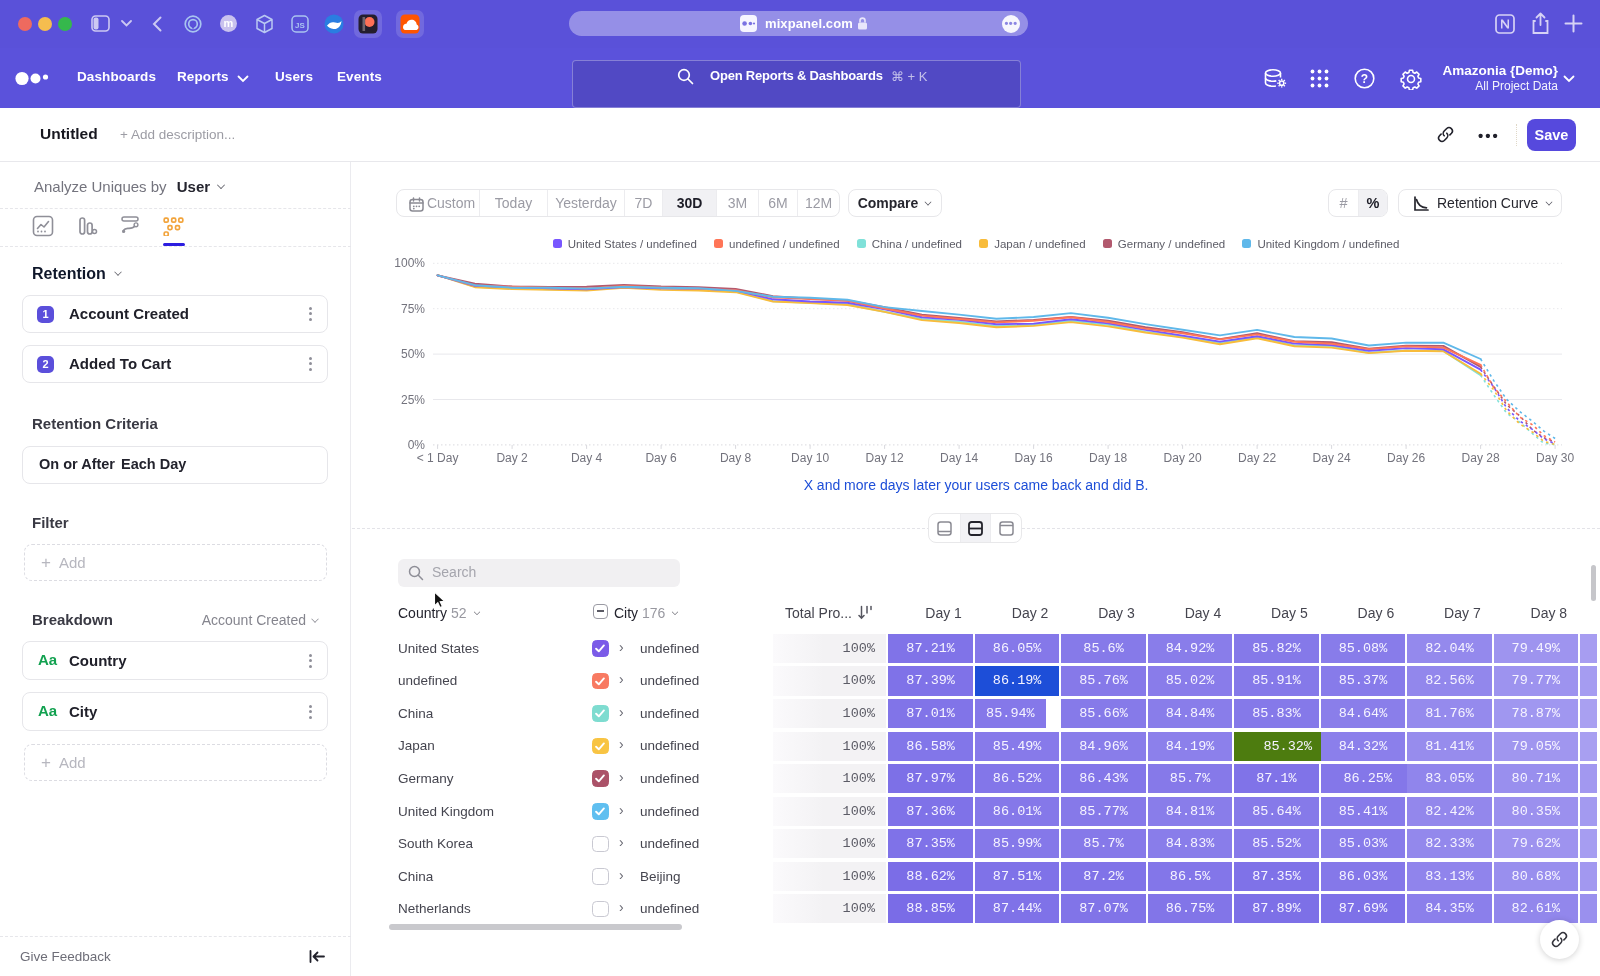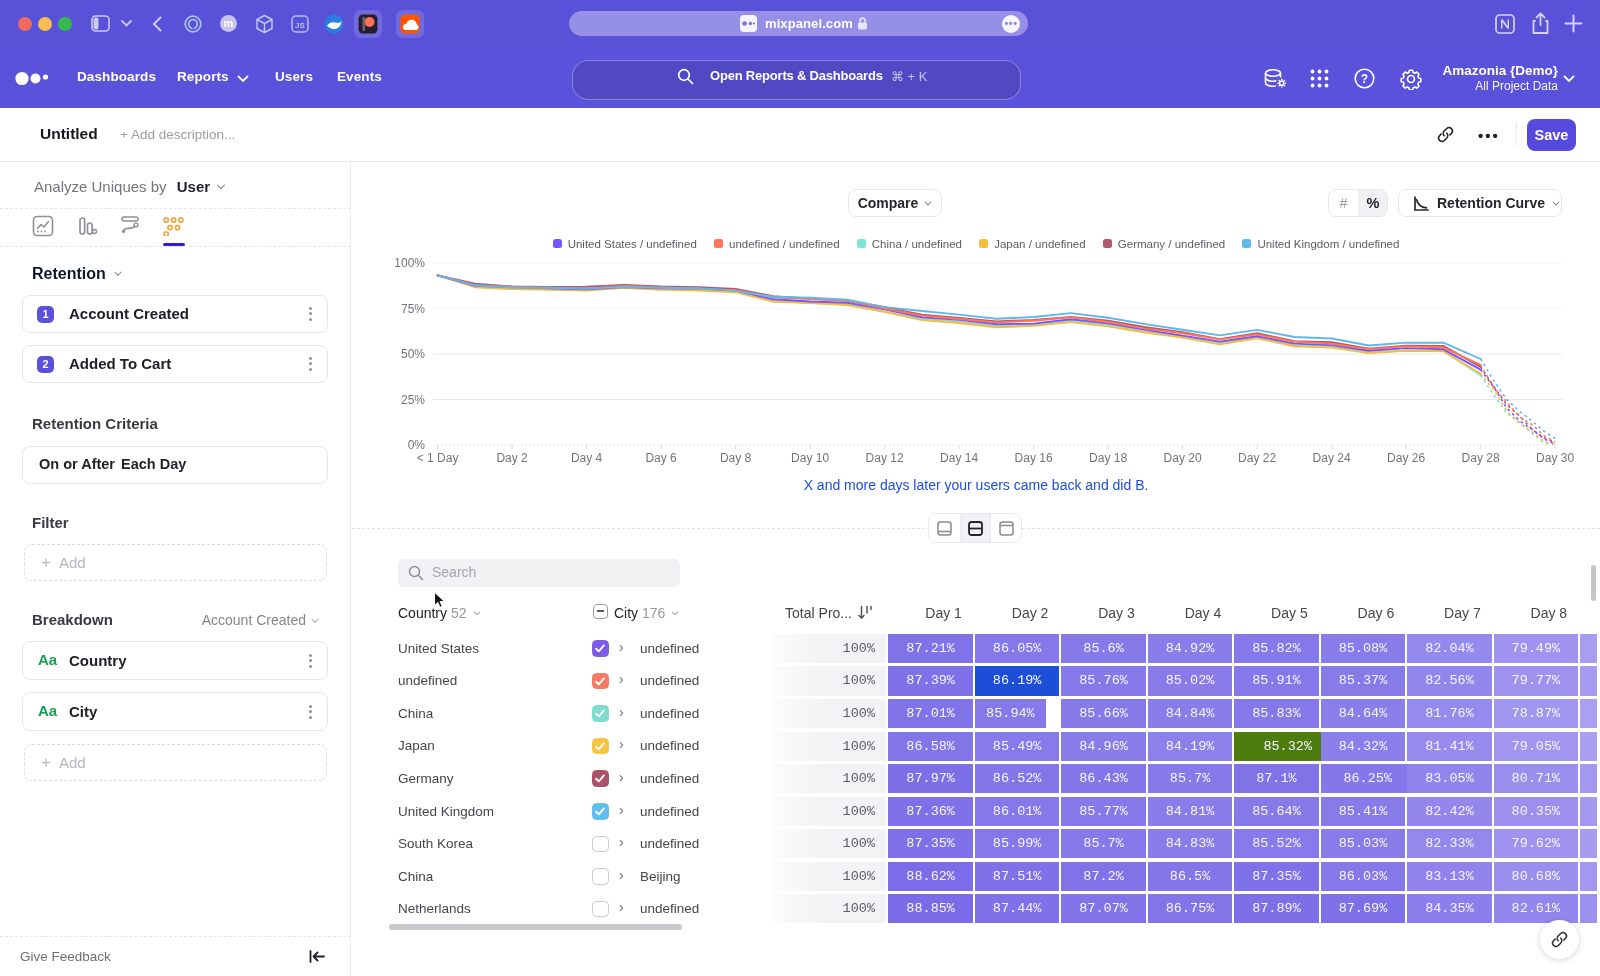--- a/index.html
+++ b/index.html
@@ -13,21 +13,21 @@
 .tl { position:absolute; top:17px; width:14px; height:14px; border-radius:50%; }
 .ticon { position:absolute; top:15px; }
 .tile { position:absolute; top:10px; width:28px; height:28px; border-radius:7px; background:rgba(255,255,255,0.14); }
 #addrbar { position:absolute; left:569px; top:11px; width:459px; height:25px; border-radius:13px; background:rgba(255,255,255,0.36); color:#fff; }
 #addrbar .mxlogo { position:absolute; top:4px; width:17px; height:17px; border-radius:4px; background:#f6f5ff; }
 #addrbar .txt { position:absolute; top:0; height:25px; line-height:26px; font-size:13px; font-weight:700; color:#fff; letter-spacing:.1px; }
 #addrbar .dots3 { position:absolute; right:8px; top:3.5px; width:18px; height:18px; border-radius:50%; background:rgba(255,255,255,0.92); color:#8b85e2; font-size:11px; line-height:16px; text-align:center; font-weight:700; letter-spacing:.5px; }
 
 
 .nav { position:absolute; top:21px; color:#fff; font-size:13.5px; font-weight:700; letter-spacing:.1px; }
-#appsearch { position:absolute; left:572px; top:12px; width:449px; height:40px; border:1px solid rgba(255,255,255,0.30); background:rgba(0,0,0,0.10); border-radius:16px;padding-left:15px; }
+#appsearch { position:absolute; left:572px; top:12px; width:449px; height:48px; border:1px solid rgba(255,255,255,0.30); background:rgba(0,0,0,0.10); border-radius:4px;padding-left:15px; }
 #appsearch .ph { position:absolute; left:137px; top:0; height:30px; line-height:30px; font-size:13px; letter-spacing:-0.2px; font-weight:600; color:#fff; }
 #appsearch .kbd { position:absolute; left:318px; top:0; height:30px; line-height:31px; font-size:13px; color:rgba(255,255,255,0.65); }
 #acct { position:absolute; right:42px; top:15px; text-align:right; color:#fff; }
 #acct .l1 { font-size:13.5px; font-weight:700; line-height:16px; }
 #acct .l2 { font-size:12px; font-weight:400; line-height:15px; opacity:.93; }
 
 
 #toolbar { position:absolute; left:0; top:108px; width:1600px; height:54px; background:#fff; border-bottom:1px solid #e8e8ec; }
 #toolbar .title { position:absolute; left:40px; top:17px; font-size:15.5px; font-weight:700; color:#17171f; }
 #toolbar .desc { position:absolute; left:120px; top:19px; font-size:13.5px; color:#9c9ca4; }
@@ -338,33 +338,51 @@
   <div class="sb-dash" style="top:774px"></div>
   <div class="abs" style="left:20px;top:787px;font-size:13.5px;color:#6e6e78">Give Feedback</div>
   <svg class="abs" style="left:309px;top:788px" width="16" height="13" viewBox="0 0 16 13">
       <path d="M1.5 1 L1.5 12" stroke="#21212b" stroke-width="1.8" stroke-linecap="round"></path>
       <path d="M15 6.5 L5 6.5 M8.5 2.5 L4.5 6.5 L8.5 10.5" fill="none" stroke="#21212b" stroke-width="1.8" stroke-linecap="round" stroke-linejoin="round"></path>
     </svg>
 </div>
 
 <div id="main">
 
+  <div class="ctl" style="left:44px;width:444px">
+    <svg class="abs" style="left:12px;top:7px" width="15" height="15" viewBox="0 0 15 15">
+        <rect x="1" y="2.5" width="13" height="11.5" rx="2.5" fill="none" stroke="#8a8a93" stroke-width="1.5"></rect>
+        <path d="M4.5 1 L4.5 4 M10.5 1 L10.5 4 M1 6 L14 6" stroke="#8a8a93" stroke-width="1.5" stroke-linecap="round"></path>
+        <circle cx="4.8" cy="9.3" r="0.9" fill="#8a8a93"></circle>
+        <circle cx="7.5" cy="9.3" r="0.9" fill="#8a8a93"></circle>
+        <circle cx="10.2" cy="9.3" r="0.9" fill="#8a8a93"></circle>
+        <circle cx="4.8" cy="11.6" r="0.9" fill="#8a8a93"></circle>
+      </svg>
+    <div class="seg first" style="left:26px;width:56px">Custom</div>
+    <div class="seg" style="left:82px;width:68px">Today</div>
+    <div class="seg" style="left:150px;width:77px">Yesterday</div>
+    <div class="seg" style="left:227px;width:38px">7D</div>
+    <div class="seg sel" style="left:265px;width:54px">30D</div>
+    <div class="seg" style="left:319px;width:42px">3M</div>
+    <div class="seg" style="left:361px;width:39px">6M</div>
+    <div class="seg" style="left:400px;width:42px">12M</div>
+  </div>
   <div class="ctl" style="left:496px;width:94px;text-align:center;font-size:14px;color:#26262e;font-weight:600;line-height:26px">Compare<span class="chev" style="transform:rotate(45deg) scale(.6);margin-bottom:2px;margin-left:6px;color:#4a4a55"></span></div>
 
   <div class="ctl" style="left:976px;width:60px">
     <div class="seg first" style="left:0;width:29px;font-size:14.5px">#</div>
     <div class="seg sel" style="left:29px;width:29px;font-size:14.5px;border-radius:0 7px 7px 0;font-weight:700">%</div>
   </div>
 
   <div class="ctl" style="left:1046px;width:164px">
     <svg class="abs" style="left:14px;top:6px" width="16" height="16" viewBox="0 0 16 16">
         <path d="M2 1 L2 14 L15 14" fill="none" stroke="#26262e" stroke-width="1.7" stroke-linecap="round"></path>
         <path d="M3.5 3.5 C5 9.5 8.5 11.5 13.5 11.8" fill="none" stroke="#26262e" stroke-width="1.7" stroke-linecap="round"></path>
       </svg>
-    <div class="abs" style="left:38px;top:0;line-height:26px;font-size:14px;font-weight:700;color:#26262e">Retention Curve<span class="chev" style="transform:rotate(45deg) scale(.6);margin-bottom:2px;margin-left:7px;color:#4a4a55"></span></div>
+    <div class="abs" style="left:38px;top:0;line-height:26px;font-size:14px;font-weight:400;color:#26262e">Retention Curve<span class="chev" style="transform:rotate(45deg) scale(.6);margin-bottom:2px;margin-left:7px;color:#4a4a55"></span></div>
   </div>
 
   <div id="legend">
     <span class="sq f" style="background:#7856ff"></span>United States / undefined
     <span class="sq" style="background:#ff7557"></span>undefined / undefined
     <span class="sq" style="background:#80e1d9"></span>China / undefined
     <span class="sq" style="background:#f8bc3b"></span>Japan / undefined
     <span class="sq" style="background:#b2596e"></span>Germany / undefined
     <span class="sq" style="background:#5fb8ea"></span>United Kingdom / undefined
   </div>

